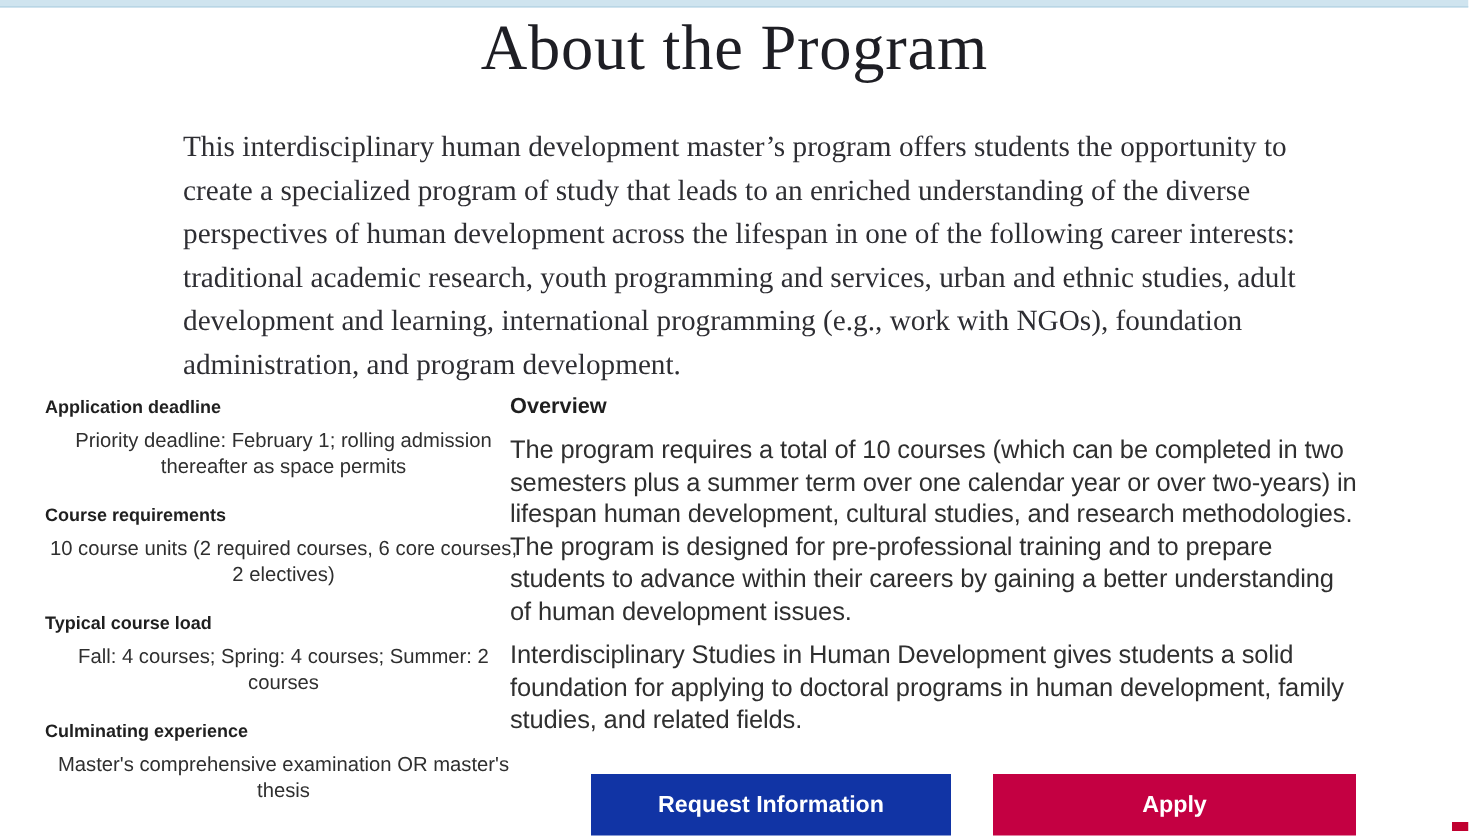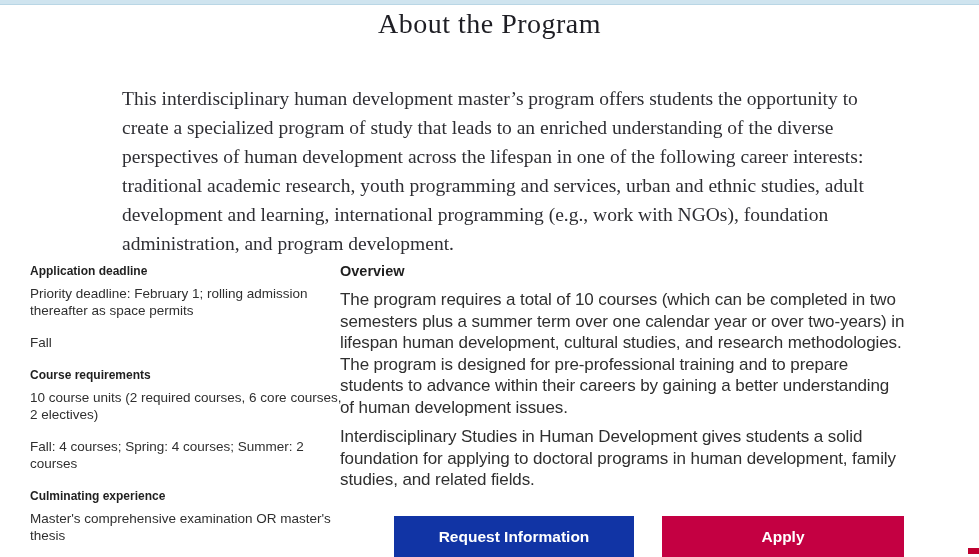--- a/index.html
+++ b/index.html
@@ -17,21 +17,21 @@
     background: #cfe4ef;
     border-bottom: 1px solid #b9d6e5;
   }
 
   .page-title {
     position: absolute; left: 0; top: 8px;
     width: 979px;
     text-align: center;
     font-family: "Liberation Serif", serif;
     font-weight: 400;
-    font-size: 28px;
+    font-size: 43px;
     letter-spacing: 0.5px;
     color: #1e1e24;
   }
 
   .intro {
     position: absolute; left: 122px; top: 84px;
     width: 762px;
     font-family: Liberation Serif, serif;
     font-size: 19.5px;
     line-height: 29px;
@@ -47,20 +47,21 @@
     font-size: 12px;
     font-weight: 700;
     line-height: 19px;
     color: #1f1f1f;
     margin-bottom: 4px;
   }
   .fact-value {
     font-size: 13.5px;
     line-height: 17px;
     color: #2f2f2f;
+    text-align: center;
   }
 
   .overview {
     position: absolute; left: 340px; top: 262px;
     width: 565px;
   }
   .overview-heading {
     font-size: 14.5px;
     font-weight: 700;
     line-height: 19px;
@@ -119,27 +120,27 @@
 <h1 class="page-title">About the Program</h1>
 
 <div class="intro">This interdisciplinary human development master’s program offers students the opportunity to create a specialized program of study that leads to an enriched understanding of the diverse perspectives of human development across the lifespan in one of the following career interests: traditional academic research, youth programming and services, urban and ethnic studies, adult development and learning, international programming (e.g., work with NGOs), foundation administration, and program development.</div>
 
 <div class="facts">
   <div class="fact">
     <div class="fact-label">Application deadline</div>
     <div class="fact-value">Priority deadline: February 1; rolling admission thereafter as space permits</div>
   </div>
   <div class="fact">
-    <div class="fact-value">Fall</div>
   </div>
   <div class="fact">
     <div class="fact-label">Course requirements</div>
     <div class="fact-value">10 course units (2 required courses, 6 core courses, 2 electives)</div>
   </div>
   <div class="fact">
+    <div class="fact-label">Typical course load</div>
     <div class="fact-value">Fall: 4 courses; Spring: 4 courses; Summer: 2 courses</div>
   </div>
   <div class="fact">
     <div class="fact-label">Culminating experience</div>
     <div class="fact-value">Master's comprehensive examination OR master's thesis</div>
   </div>
 </div>
 
 <div class="overview">
   <div class="overview-heading">Overview</div>

